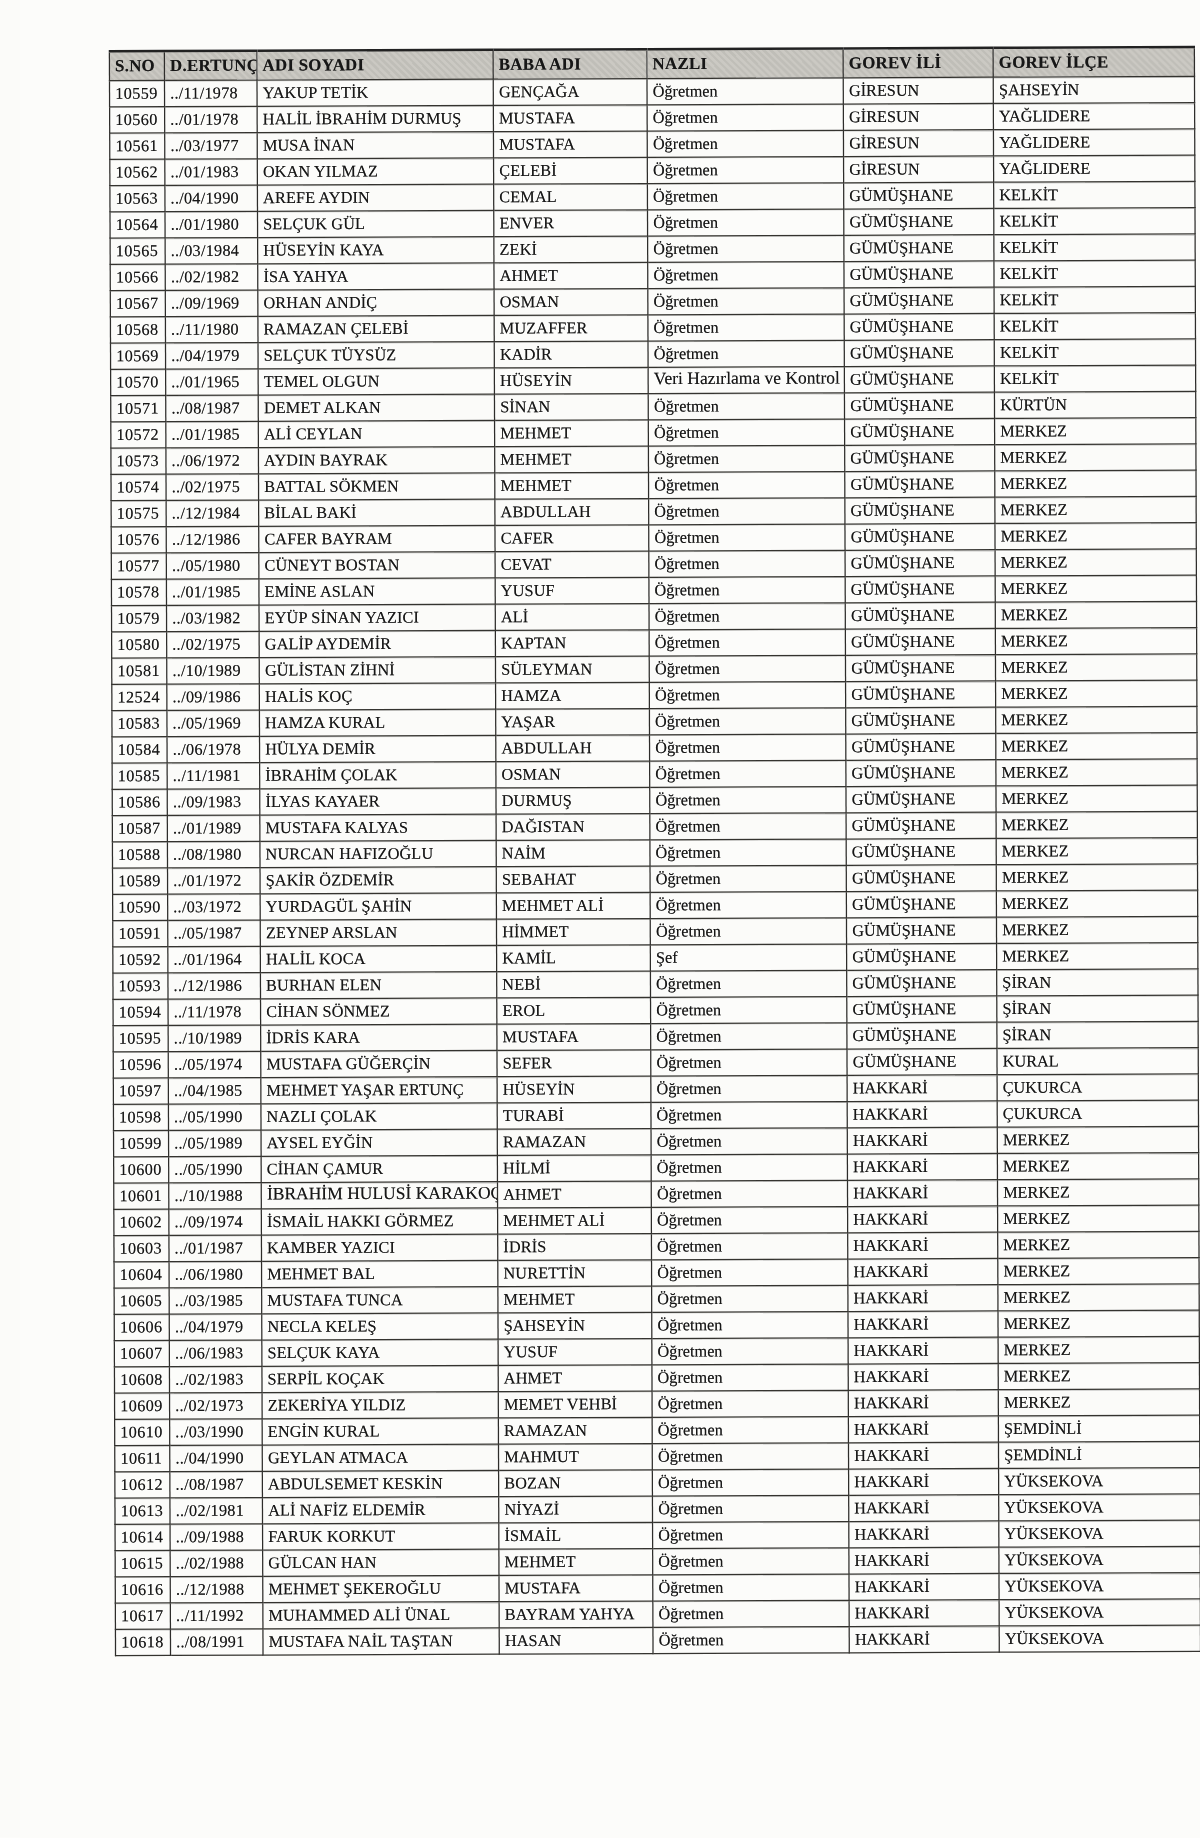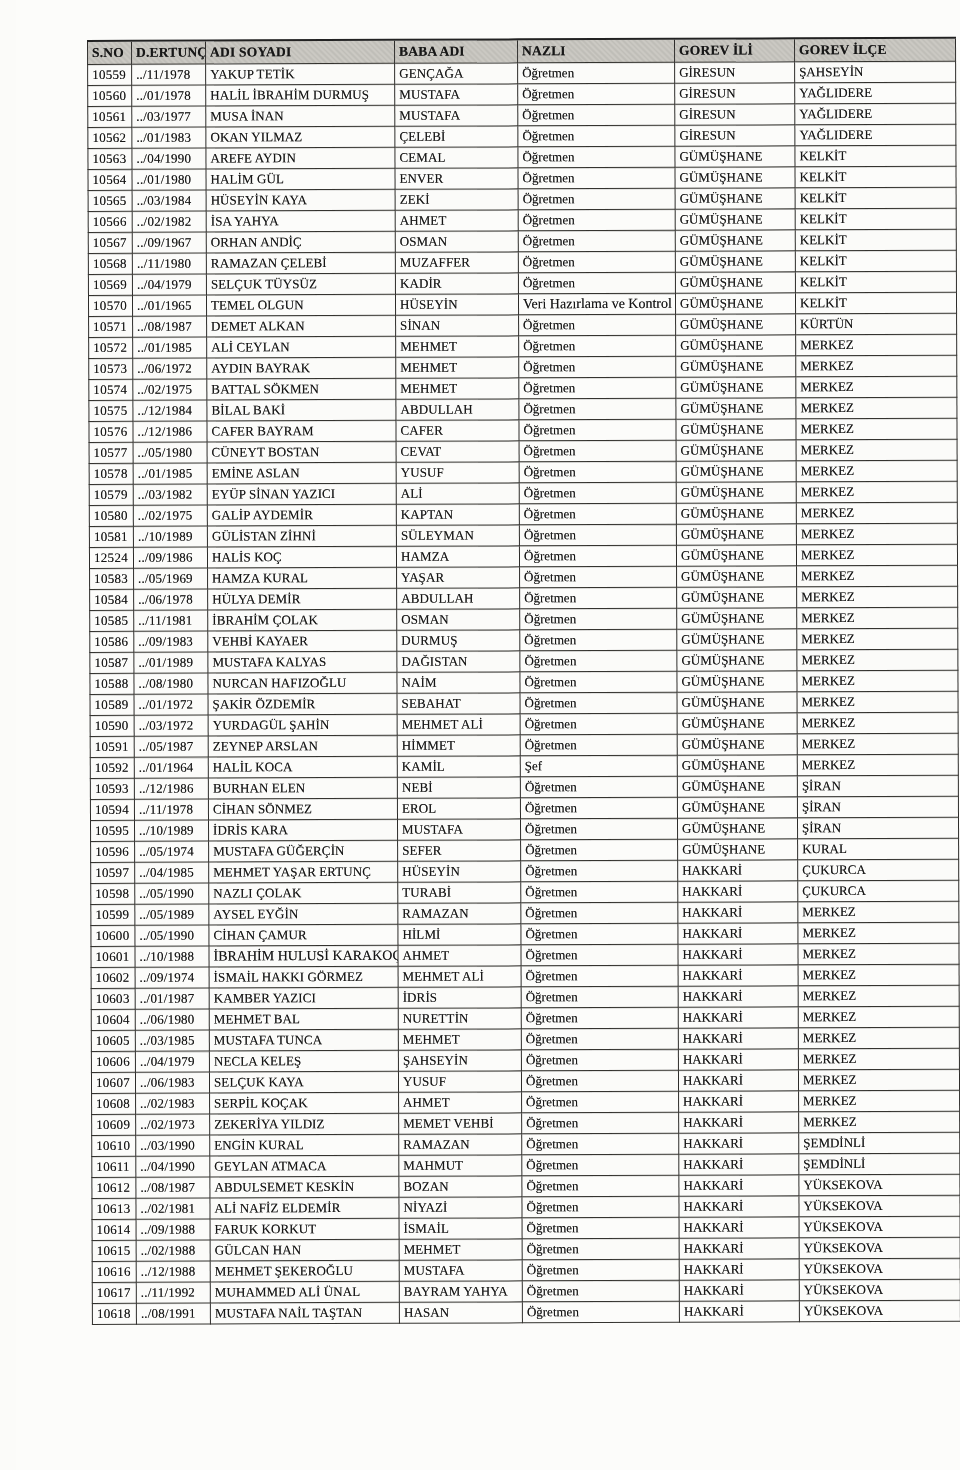--- a/index.html
+++ b/index.html
@@ -126,21 +126,21 @@
           <td class="c-date">../04/1990</td>
           <td class="c-name">AREFE AYDIN</td>
           <td class="c-father">CEMAL</td>
           <td class="c-title">Öğretmen</td>
           <td class="c-province">GÜMÜŞHANE</td>
           <td class="c-district">KELKİT</td>
         </tr>
         <tr>
           <td class="c-sno">10564</td>
           <td class="c-date">../01/1980</td>
-          <td class="c-name">HALİM GÜL</td>
+          <td class="c-name">SELÇUK GÜL</td>
           <td class="c-father">ENVER</td>
           <td class="c-title">Öğretmen</td>
           <td class="c-province">GÜMÜŞHANE</td>
           <td class="c-district">KELKİT</td>
         </tr>
         <tr>
           <td class="c-sno">10565</td>
           <td class="c-date">../03/1984</td>
           <td class="c-name">HÜSEYİN KAYA</td>
           <td class="c-father">ZEKİ</td>
@@ -152,21 +152,21 @@
           <td class="c-sno">10566</td>
           <td class="c-date">../02/1982</td>
           <td class="c-name">İSA YAHYA</td>
           <td class="c-father">AHMET</td>
           <td class="c-title">Öğretmen</td>
           <td class="c-province">GÜMÜŞHANE</td>
           <td class="c-district">KELKİT</td>
         </tr>
         <tr>
           <td class="c-sno">10567</td>
-          <td class="c-date">../09/1967</td>
+          <td class="c-date">../09/1969</td>
           <td class="c-name">ORHAN ANDİÇ</td>
           <td class="c-father">OSMAN</td>
           <td class="c-title">Öğretmen</td>
           <td class="c-province">GÜMÜŞHANE</td>
           <td class="c-district">KELKİT</td>
         </tr>
         <tr>
           <td class="c-sno">10568</td>
           <td class="c-date">../11/1980</td>
           <td class="c-name">RAMAZAN ÇELEBİ</td>
@@ -324,21 +324,21 @@
           <td class="c-date">../11/1981</td>
           <td class="c-name">İBRAHİM ÇOLAK</td>
           <td class="c-father">OSMAN</td>
           <td class="c-title">Öğretmen</td>
           <td class="c-province">GÜMÜŞHANE</td>
           <td class="c-district">MERKEZ</td>
         </tr>
         <tr>
           <td class="c-sno">10586</td>
           <td class="c-date">../09/1983</td>
-          <td class="c-name">VEHBİ KAYAER</td>
+          <td class="c-name">İLYAS KAYAER</td>
           <td class="c-father">DURMUŞ</td>
           <td class="c-title">Öğretmen</td>
           <td class="c-province">GÜMÜŞHANE</td>
           <td class="c-district">MERKEZ</td>
         </tr>
         <tr>
           <td class="c-sno">10587</td>
           <td class="c-date">../01/1989</td>
           <td class="c-name">MUSTAFA KALYAS</td>
           <td class="c-father">DAĞISTAN</td>

